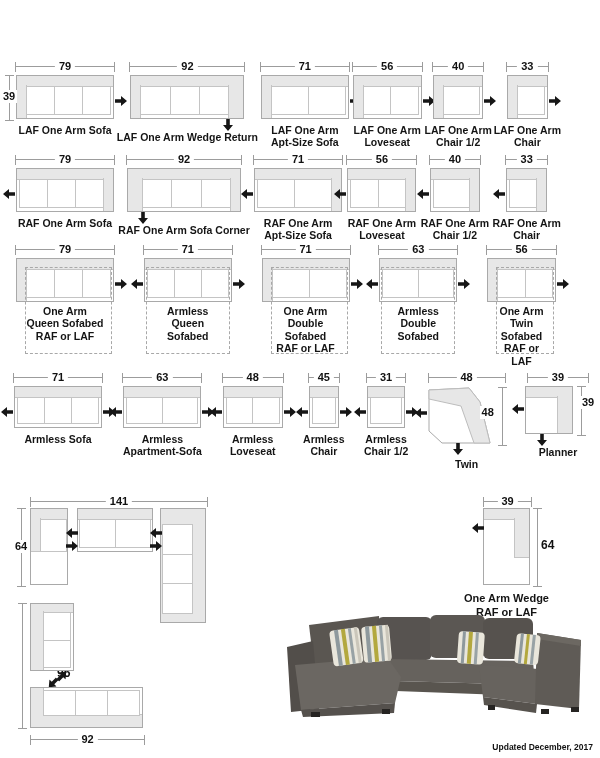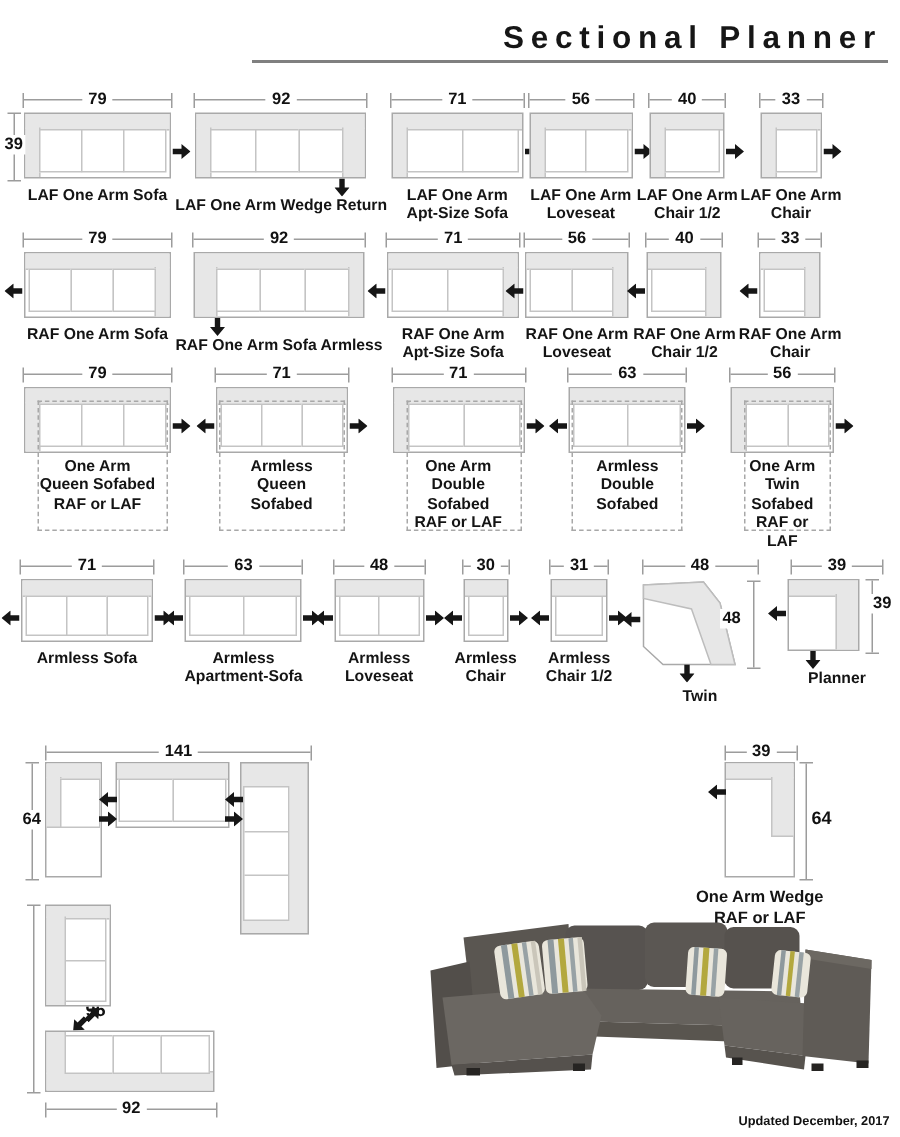--- a/index.html
+++ b/index.html
@@ -51,23 +51,20 @@
   .chaise-label{position:absolute;font-size:11px;font-weight:700;text-align:center;line-height:1.25;white-space:pre-line;color:#141414;}
   .photo{position:absolute;left:283px;top:609px;}
   .footnote{position:absolute;left:10px;top:745px;font-size:7.5px;color:#3a3a3a;}
   .updated{position:absolute;right:7px;top:742px;font-size:8.5px;font-weight:700;color:#111;}
 </style>
 </head>
 <body>
 
 <div class="page">
 
-  <div class="title-wrap">
-    <h1>Sectional Planner</h1>
-  </div>
 
   <div id="row1" class="prow" style="left:15px;top:62px;width:546px;">
       <div class="piece">
         <div class="hdim" style="width: 98px;">
           <span class="hnum">79</span>
         </div>
         <div class="bwrap" style="width: 98px; height: 44px;">
           <div class="sbody">
             <div class="gback"></div>
             <div class="garmL"></div>
@@ -234,21 +231,21 @@
               <div class="cush"></div>
               <div class="cush"></div>
             </div>
           </div>
           <span class="arr arr-down" style="left: 10px; top: 45px;">
             <svg width="12" height="10" viewBox="0 0 12 10">
               <polygon points="0,3.2 6,3.2 6,0 12,5 6,10 6,6.8 0,6.8" fill="#161616"></polygon>
             </svg>
           </span>
         </div>
-        <div class="plabel" style="margin-top: 12px;">RAF One Arm Sofa Armless</div>
+        <div class="plabel" style="margin-top: 12px;">RAF One Arm Sofa Corner</div>
       </div>
       <div class="piece">
         <div class="hdim" style="width: 88px;">
           <span class="hnum">71</span>
         </div>
         <div class="bwrap" style="width: 88px; height: 44px;">
           <div class="sbody">
             <div class="gback"></div>
             <div class="garmR"></div>
             <div class="cushrow" style="left: 2px; right: 9px;">
@@ -538,21 +535,21 @@
             <svg width="12" height="10" viewBox="0 0 12 10">
               <polygon points="0,3.2 6,3.2 6,0 12,5 6,10 6,6.8 0,6.8" fill="#161616"></polygon>
             </svg>
           </span>
         </div>
         <div class="plabel">Armless
 Loveseat</div>
       </div>
       <div class="piece">
         <div class="hdim" style="width: 30px;">
-          <span class="hnum">30</span>
+          <span class="hnum">45</span>
         </div>
         <div class="bwrap" style="width: 30px; height: 42px;">
           <div class="sbody">
             <div class="gback"></div>
             <div class="cushrow" style="left: 2px; right: 2px;">
               <div class="cush"></div>
             </div>
           </div>
           <span class="arr arr-left" style="left: -13px; top: 21px;">
             <svg width="12" height="10" viewBox="0 0 12 10">

